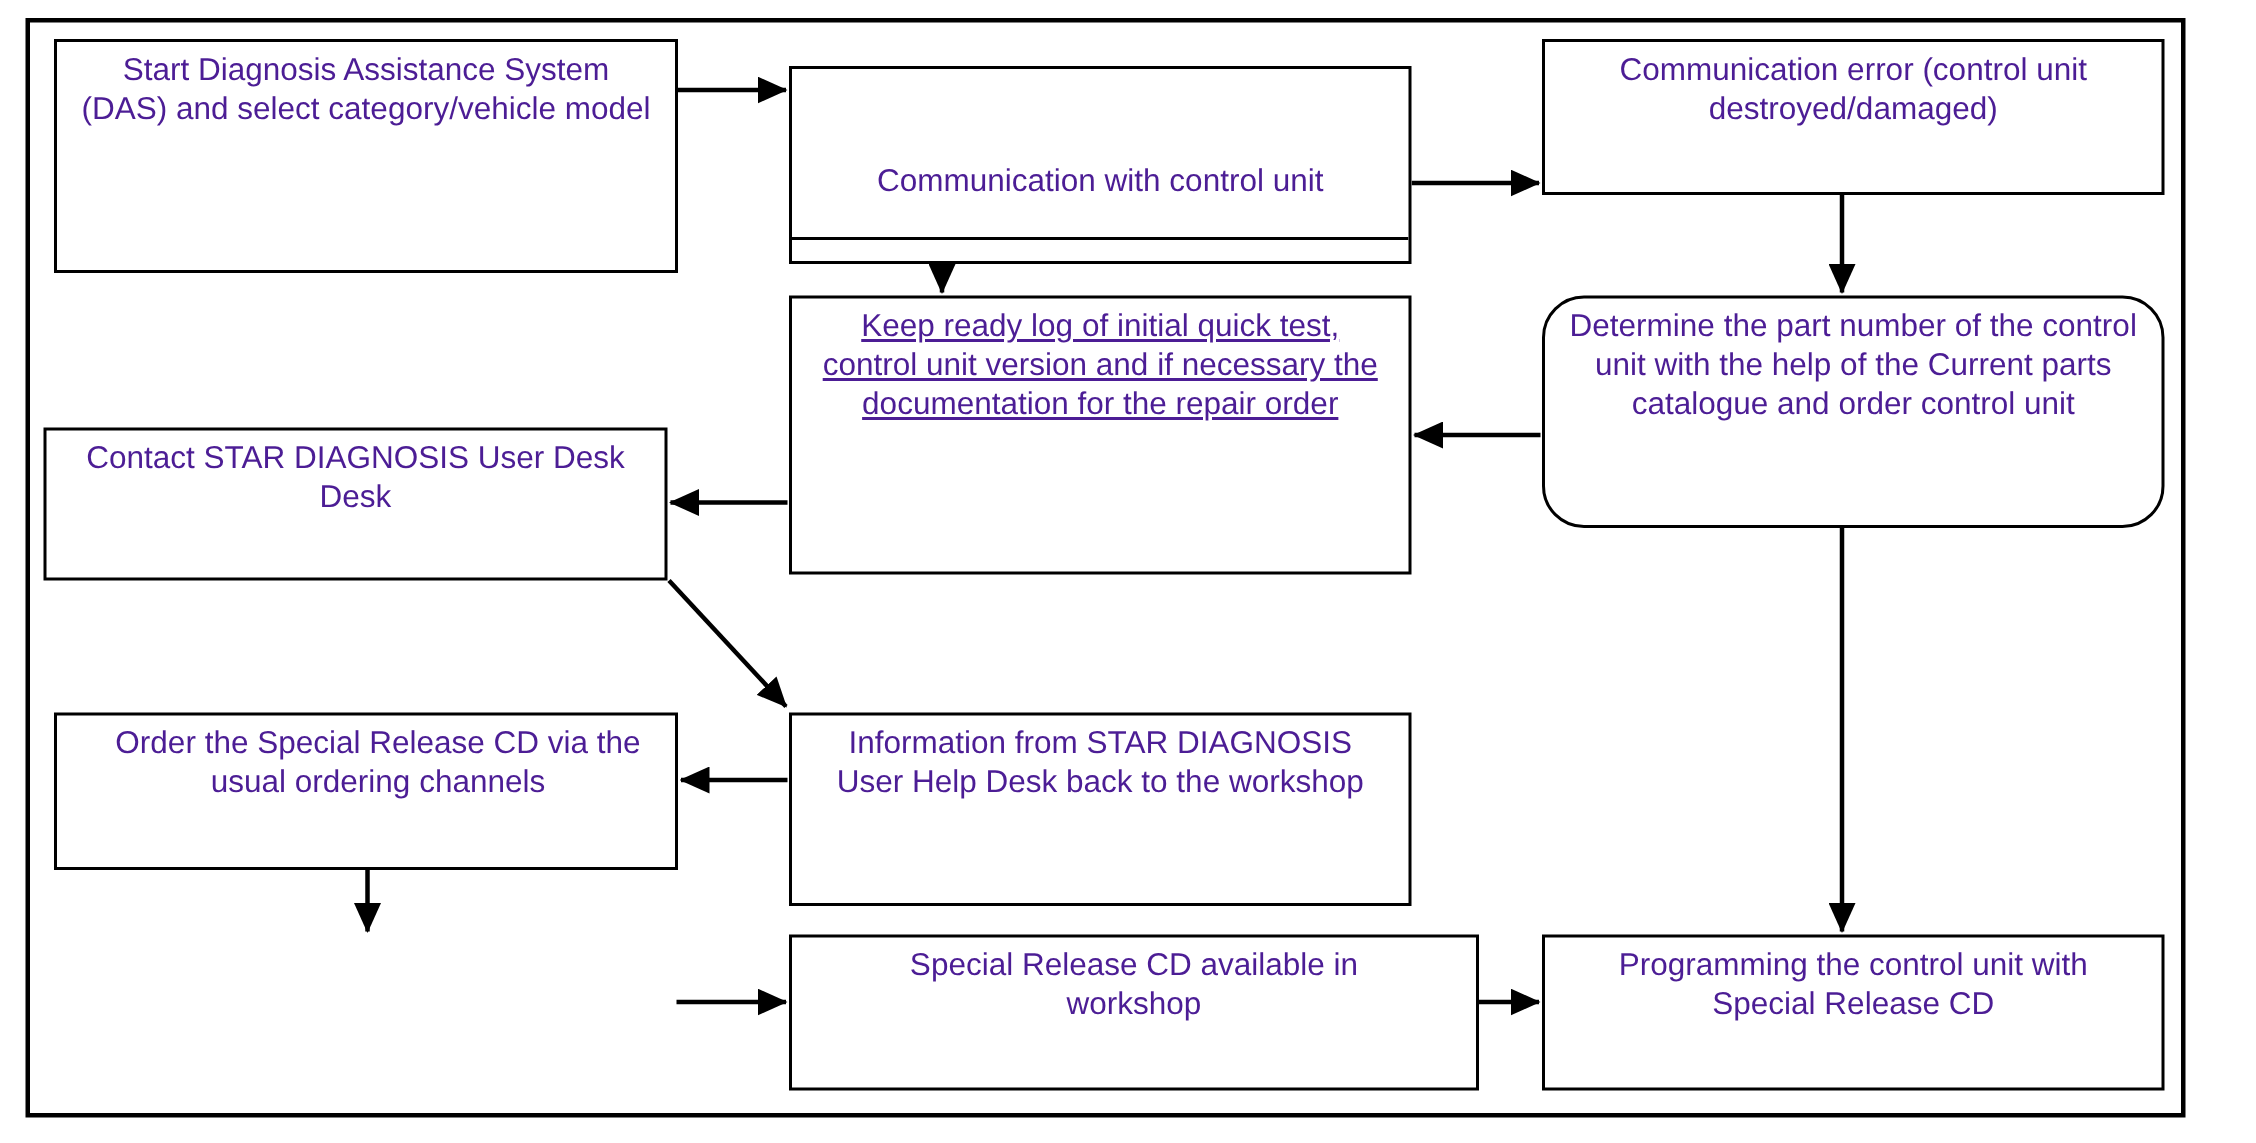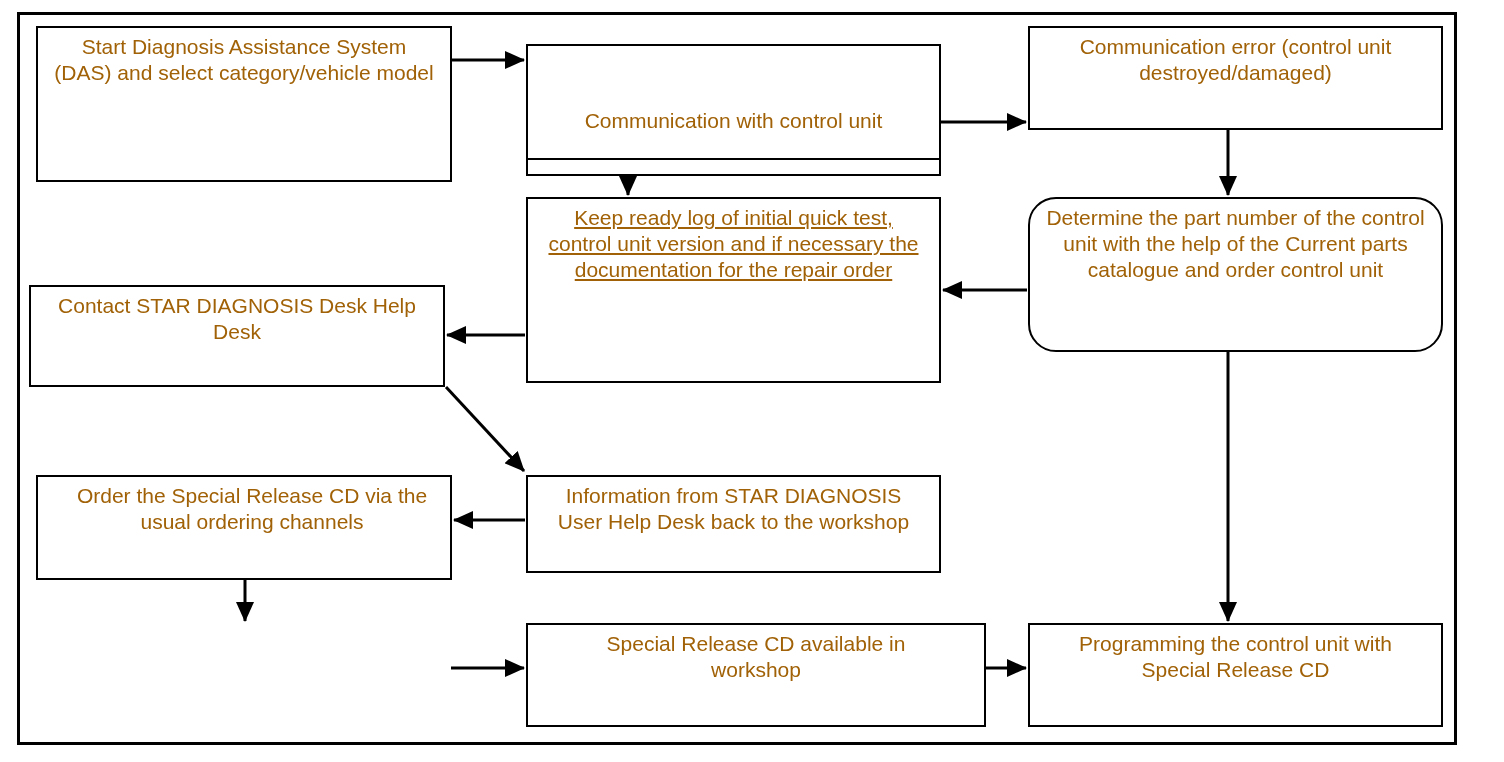--- a/index.html
+++ b/index.html
@@ -6,21 +6,21 @@
     margin: 0;
     padding: 0;
     background: #ffffff;
   }
   #stage {
     position: relative;
     width: 1504px;
     height: 762px;
     background: #ffffff;
     font-family: "Liberation Sans", "DejaVu Sans", sans-serif;
-    color: #a16207;
+    color: #4c1d95;
   }
   #frame {
     position: absolute;
     left: 17px;
     top: 12px;
     width: 1440px;
     height: 733px;
     border: 3px solid #000000;
     box-sizing: border-box;
   }
@@ -43,21 +43,21 @@
     padding-top: 6px;
     overflow: hidden;
   }
   
   .n-start        { left: 36px;   top: 26px;  width: 416px; height: 156px; }
   .n-comm         { left: 526px;  top: 44px;  width: 415px; height: 132px; padding-top: 0; }
   .n-comm-error   { left: 1028px; top: 26px;  width: 415px; height: 104px; }
   .n-keep-log     { left: 526px;  top: 197px; width: 415px; height: 186px; text-decoration: underline; }
   .n-determine    { left: 1028px; top: 197px; width: 415px; height: 155px; border-radius: 28px; }
   .n-contact      { left: 29px;   top: 285px; width: 416px; height: 102px; }
-  .n-info-back    { left: 526px;  top: 475px; width: 415px; height: 98px; text-align: center; }
+  .n-info-back    { left: 526px;  top: 475px; width: 415px; height: 129px; text-align: center; }
   .n-order-cd     { left: 36px;   top: 475px; width: 416px; height: 105px; padding-left: 16px; }
   .n-prepare-cd   { left: 36px;   top: 623px; width: 416px; height: 104px; }
   .n-cd-available { left: 526px;  top: 623px; width: 460px; height: 104px; }
   .n-programming  { left: 1028px; top: 623px; width: 415px; height: 104px; }
 
   .comm-header {
     height: 62px;
     border-bottom: 2px solid #000000;
     box-sizing: border-box;
     padding-top: 10px;
@@ -105,21 +105,21 @@
 destroyed/damaged)</div>
 
   <div class="node n-keep-log">Keep ready log of initial quick test,
 control unit version and if necessary the
 documentation for the repair order</div>
 
   <div class="node n-determine">Determine the part number of the control
 unit with the help of the Current parts
 catalogue and order control unit</div>
 
-  <div class="node n-contact">Contact STAR DIAGNOSIS Desk Help
+  <div class="node n-contact">Contact STAR DIAGNOSIS User Desk
 Desk</div>
 
   <div class="node n-info-back">Information from STAR DIAGNOSIS
 User Help Desk back to the workshop</div>
 
   <div class="node n-order-cd">Order the Special Release CD via the
 usual ordering channels</div>
 
 
   <div class="node n-cd-available">Special Release CD available in

